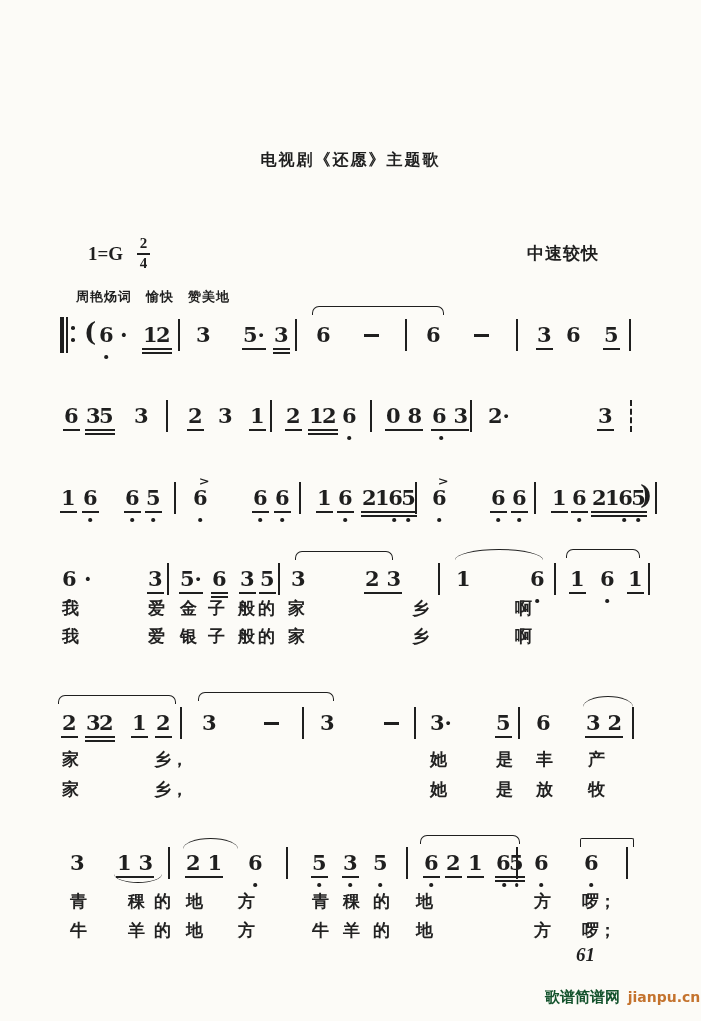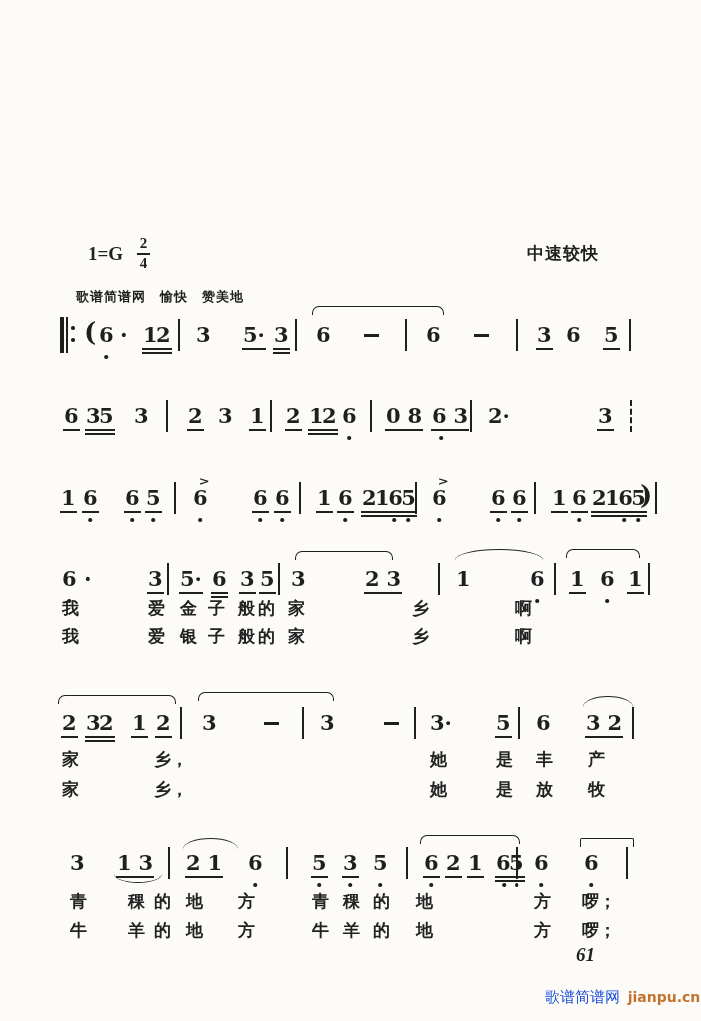--- a/index.html
+++ b/index.html
@@ -43,39 +43,40 @@
   .slur.bracket{height:9px;border:1.8px solid var(--ink);border-bottom:none;border-radius:2px 2px 0 0;}
   .slur.down{height:9px;border-bottom:1.8px solid var(--ink);border-radius:0 0 50% 50% / 0 0 100% 100%;}
   .rep{position:absolute;width:16px;height:36px;}
   .rep .rl{position:absolute;left:0;top:0;width:3.5px;height:36px;background:var(--ink);}
   .rep .rt{position:absolute;left:6px;top:0;width:1.6px;height:36px;background:var(--ink);}
   .rep .rd{position:absolute;left:11px;width:3.5px;height:3.5px;border-radius:50%;background:var(--ink);}
   .rep .d1{top:9px;} .rep .d2{top:21px;}
   .lyr{position:absolute;font-size:17px;font-weight:700;white-space:nowrap;color:#222;}
   .pagenum{position:absolute;left:576px;top:944px;font-size:19px;font-weight:700;font-style:italic;}
   .wmark{position:absolute;left:545px;top:988px;font-size:15px;white-space:nowrap;}
-  .wm-site{color:#1d4ed8;font-weight:400;}
+  .wm-site{color:#14532d;font-weight:700;}
   .wm-url{color:#c4732e;font-weight:600;margin-left:4px;font-family:"DejaVu Sans",sans-serif;font-size:14px;}
 </style>
 </head>
 <body>
 
 <div class="page">
+  <div class="subtitle">电视剧《还愿》主题歌</div>
 
   <div class="keyrow">
     <span>1=G</span>
     <span class="meter">
       <span>2</span>
       <span class="fline"></span>
       <span>4</span>
     </span>
   </div>
 
   <div class="credit">中速较快</div>
-  <div class="tempo">歌谱简谱网　愉快　赞美地</div>
+  <div class="tempo">周艳炀词　愉快　赞美地</div>
 
   <div id="notation">
       <div class="">
         <div class="rep" style="left: 60px; top: 317px;">
           <div class="rl"></div>
           <div class="rt"></div>
           <div class="rd d1"></div>
           <div class="rd d2"></div>
         </div>
         <div class="txt" style="left: 84px; top: 321px; font-size: 26px;">(</div>

